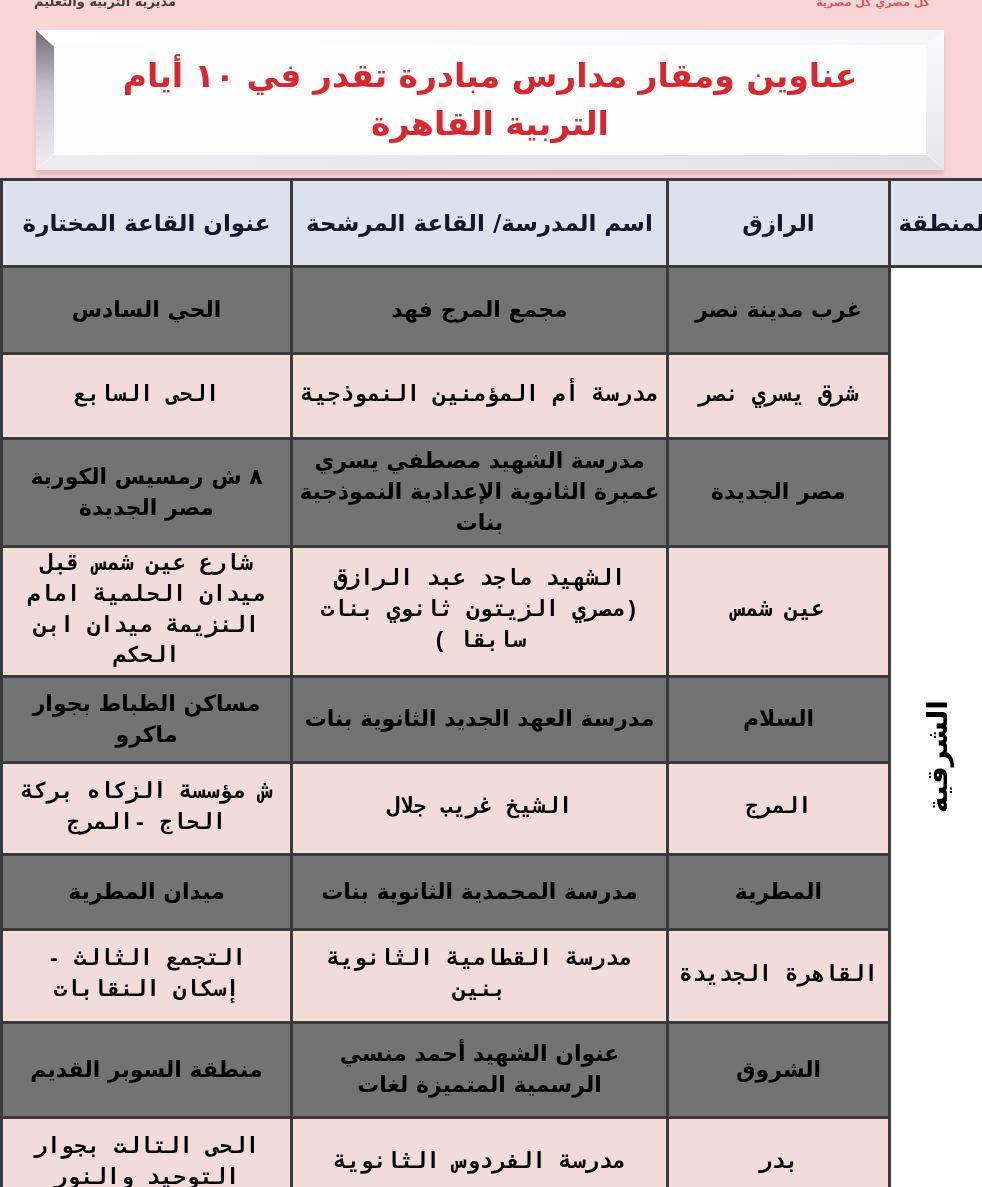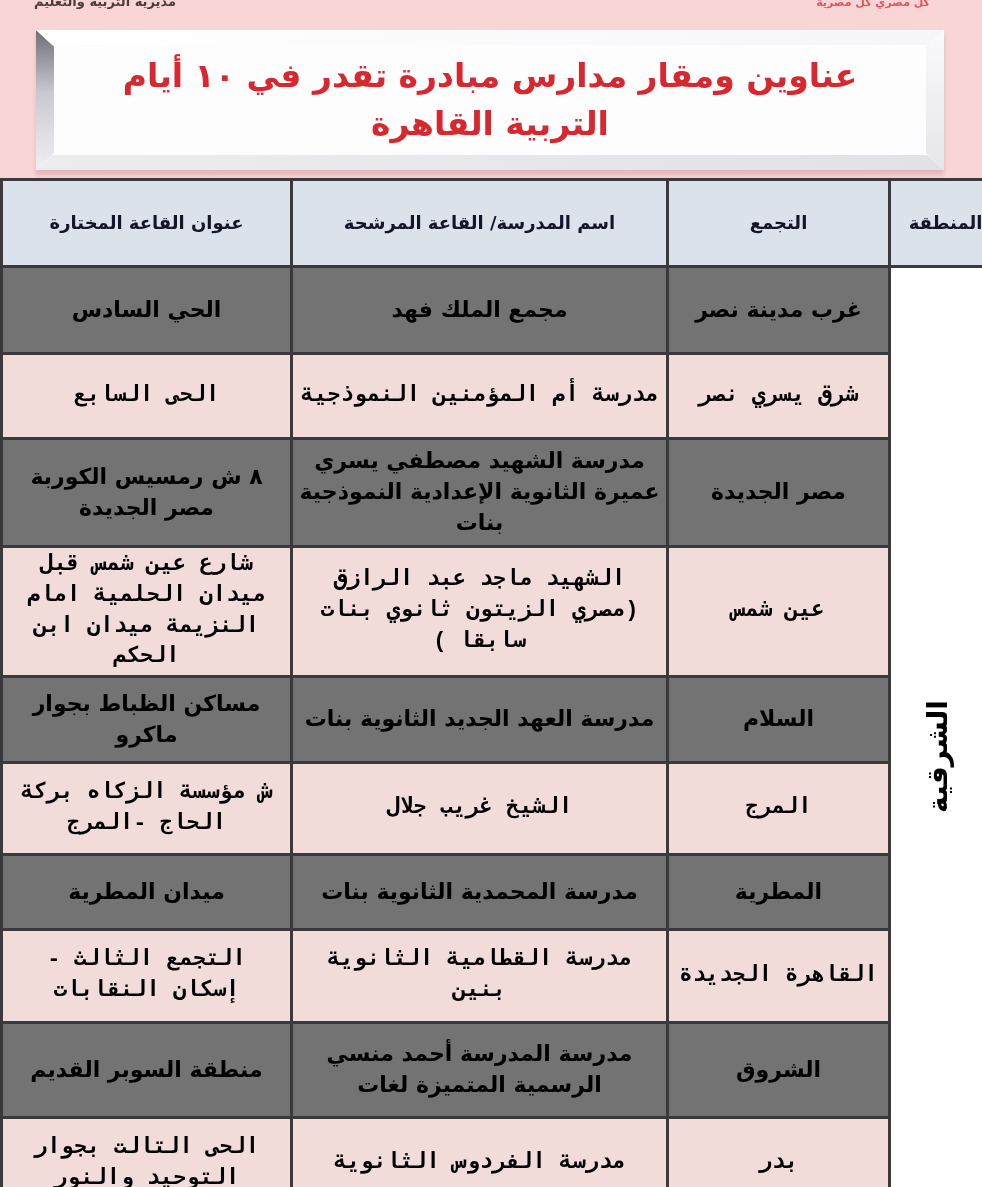--- a/index.html
+++ b/index.html
@@ -51,21 +51,21 @@
   }
   table.main th, table.main td{
     border:3px solid #3a3a3c;
     font-weight:bold;color:#000;
     text-align:center;vertical-align:middle;
     padding:2px 6px;box-sizing:border-box;
     font-size:22px;line-height:1.4;
     overflow:hidden;
   }
   table.main th{
-    background:#dbe2ec;color:#15152a;font-size:18px;
+    background:#dbe2ec;color:#15152a;font-size:23px;
   }
   tr.shaded td{background:#f1dcd9;font-family:Liberation Mono, monospace;}
   tr.plain td{background:#737373;}
   td.region-cell{background:#ffffff !important;}
   .vtext{
     display:inline-block;transform:rotate(-90deg) translateX(-18px);
     font-size:28px;font-weight:bold;white-space:nowrap;color:#000;
   }
 </style>
 </head>
@@ -88,32 +88,32 @@
 <table class="main">
   <colgroup>
     <col style="width:112px">
       <col style="width:222px">
       <col style="width:376px">
       <col style="width:290px">
   </colgroup>
   <thead>
     <tr style="height:87px">
       <th>المنطقة</th>
-      <th>التجمع</th>
+      <th>الرازق</th>
       <th>اسم المدرسة/ القاعة المرشحة</th>
       <th>عنوان القاعة المختارة</th>
     </tr>
   </thead>
   <tbody>
     <tr class="plain" style="height:87px">
       <td class="region-cell" rowspan="10">
         <span class="vtext">الشرقية</span>
       </td>
       <td>غرب مدينة نصر</td>
-      <td>مجمع الملك فهد</td>
+      <td>مجمع المرج فهد</td>
       <td>الحي السادس</td>
     </tr>
     <tr class="shaded" style="height:85px">
       <td>شرق يسري نصر</td>
       <td>مدرسة أم المؤمنين النموذجية</td>
       <td>الحى السابع</td>
     </tr>
     <tr class="plain" style="height:108px">
       <td>مصر الجديدة</td>
       <td>مدرسة الشهيد مصطفي يسري عميرة الثانوية الإعدادية النموذجية بنات</td>
@@ -139,21 +139,21 @@
       <td>مدرسة المحمدية الثانوية بنات</td>
       <td>ميدان المطرية</td>
     </tr>
     <tr class="shaded" style="height:93px">
       <td>القاهرة الجديدة</td>
       <td>مدرسة القطامية الثانوية بنين</td>
       <td>التجمع الثالث - إسكان النقابات</td>
     </tr>
     <tr class="plain" style="height:95px">
       <td>الشروق</td>
-      <td>مدرسة المدرسة أحمد منسي الرسمية المتميزة لغات</td>
+      <td>عنوان الشهيد أحمد منسي الرسمية المتميزة لغات</td>
       <td>منطقة السوبر القديم</td>
     </tr>
     <tr class="shaded" style="height:92px">
       <td>بدر</td>
       <td>مدرسة الفردوس الثانوية</td>
       <td>الحى التالت بجوار التوحيد والنور</td>
     </tr>
   </tbody>
 </table>
 

